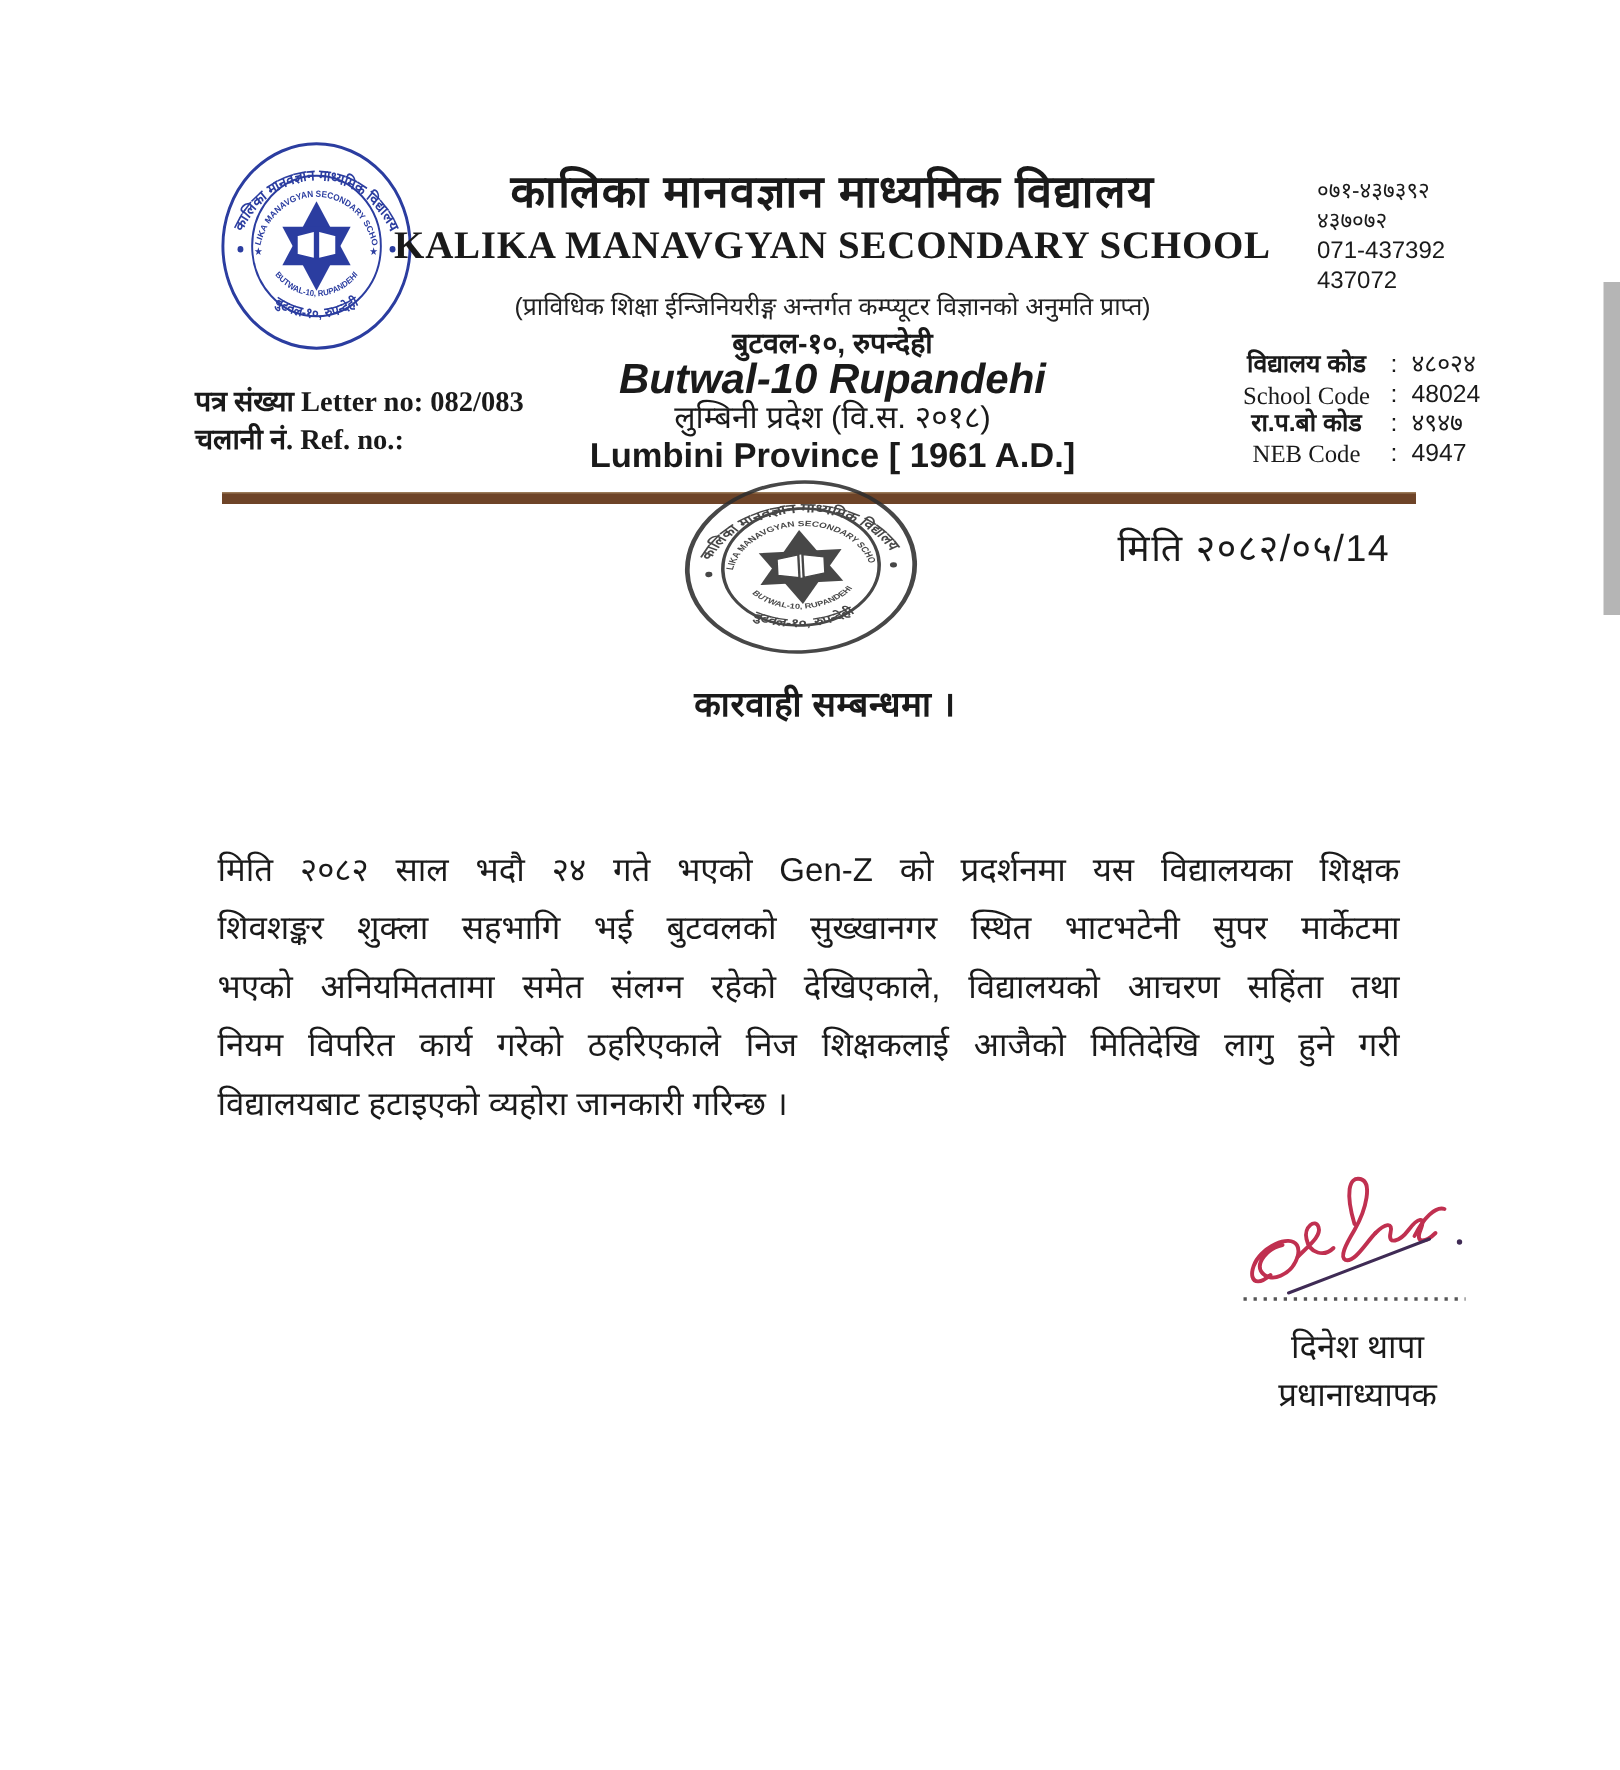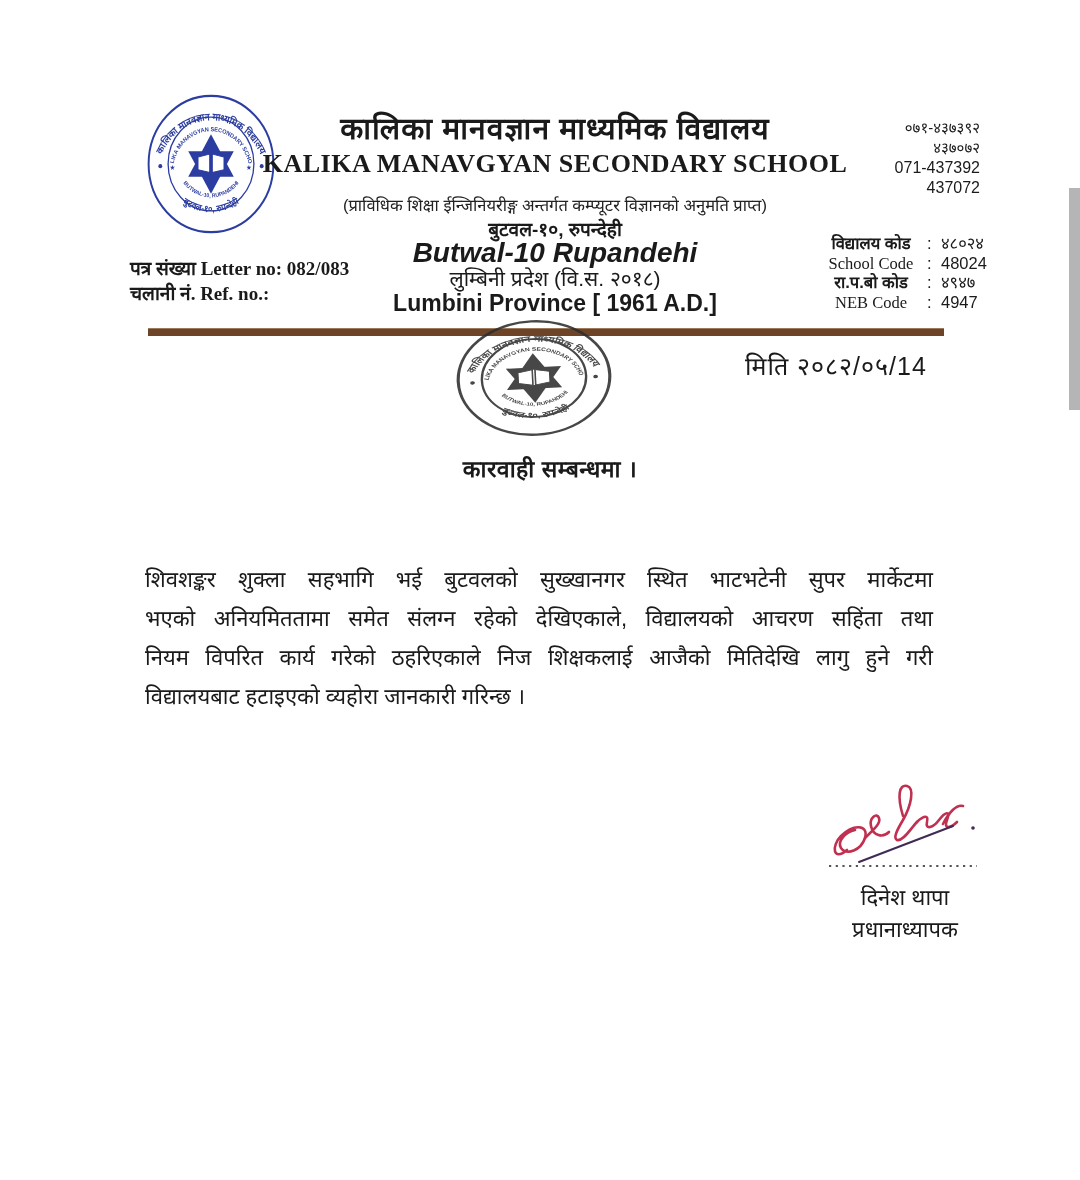--- a/index.html
+++ b/index.html
@@ -13,21 +13,21 @@
   .logo-wrap{left:146px;top:93px;width:130px;height:142px;}
   .title-block{left:250px;top:112px;width:610px;text-align:center;}
   .school-name-np{font-size:30px;font-weight:700;line-height:34px;letter-spacing:1px;}
   .school-name-en{font-family:"Liberation Serif", serif;font-size:26px;font-weight:700;line-height:32px;letter-spacing:0.5px;margin-top:2px;}
   .affiliation{font-size:16.5px;line-height:22px;margin-top:14px;color:#222;}
   .addr-np{font-size:19px;font-weight:600;line-height:22px;margin-top:3px;}
   .addr-en{font-size:28px;font-weight:700;line-height:23px;font-style:italic;}
   .prov-np{font-size:21px;line-height:26px;margin-top:2px;}
   .prov-en{font-size:23px;font-weight:700;line-height:23px;}
 
-  .phones{left:878px;top:118px;width:102px;text-align:right;font-size:16px;line-height:20px;}
+  .phones{left:878px;top:118px;width:102px;text-align:left;font-size:16px;line-height:20px;}
   .phones .np{font-size:15px;}
 
   .letterno{left:130px;top:256px;width:300px;font-family:"Liberation Serif", serif;font-weight:700;font-size:19px;line-height:25px;}
 
   .codes{left:815px;top:234px;width:230px;font-size:16.5px;line-height:19.5px;}
   .codes .row{display:flex;}
   .codes .lbl{width:112px;font-weight:600;text-align:center;}
   .codes .lbl.en{font-family:"Liberation Serif", serif;font-weight:400;}
   .codes .colon{width:14px;}
 
@@ -164,20 +164,21 @@
       <line x1="100" y1="86" x2="100" y2="112" stroke="#ffffff" stroke-width="1.5"></line>
     </g>
   </svg>
 </div>
 
 <div class="abs date-line">मिति २०८२/०५/14</div>
 
 <div class="abs subject">कारवाही सम्बन्धमा ।</div>
 
 <div class="abs body-text">
+  <div class="ln">मिति २०८२ साल भदौ २४ गते भएको Gen-Z को प्रदर्शनमा यस विद्यालयका शिक्षक</div>
   <div class="ln">शिवशङ्कर शुक्ला सहभागि भई बुटवलको सुख्खानगर स्थित भाटभटेनी सुपर मार्केटमा</div>
   <div class="ln">भएको अनियमिततामा समेत संलग्न रहेको देखिएकाले, विद्यालयको आचरण सहिंता तथा</div>
   <div class="ln">नियम विपरित कार्य गरेको ठहरिएकाले निज शिक्षकलाई आजैको मितिदेखि लागु हुने गरी</div>
   <div class="ln last">विद्यालयबाट हटाइएको व्यहोरा जानकारी गरिन्छ ।</div>
 </div>
 
 <div class="abs sig-block">
   <svg class="sig-svg" viewBox="0 0 160 92">
     <g fill="none" stroke="#c03050" stroke-width="2.6" stroke-linecap="round">
       <path d="M 22,70 C 8,82 6,66 16,56 C 28,44 44,44 40,58 C 36,70 22,76 16,68 C 12,62 20,52 30,50"></path>

